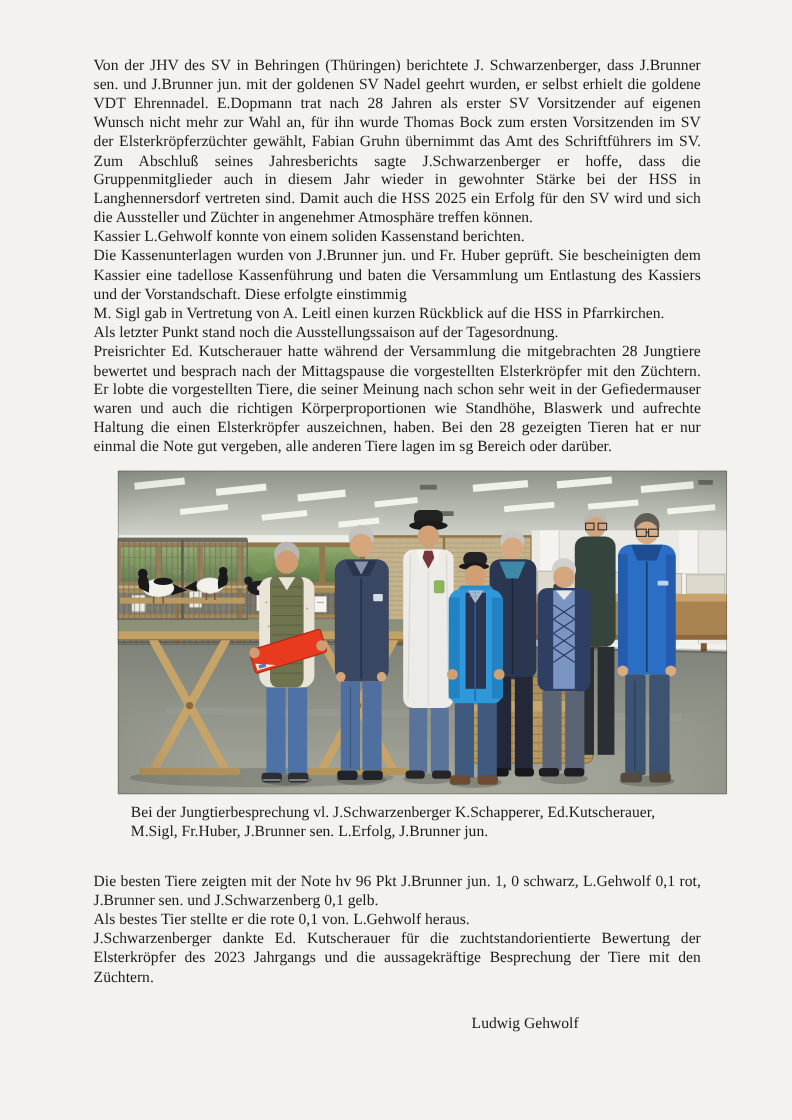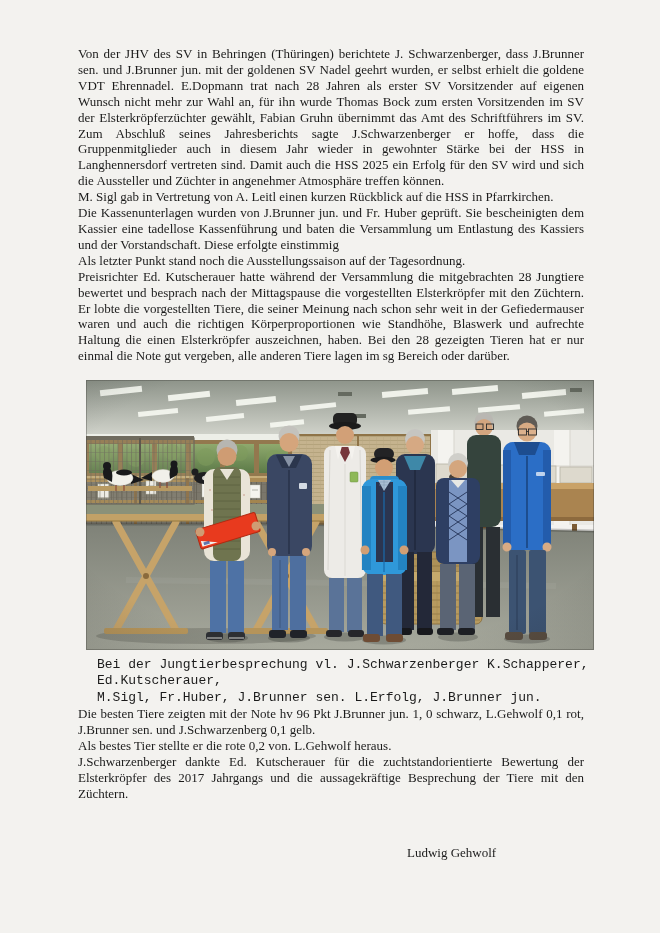--- a/index.html
+++ b/index.html
@@ -14,43 +14,44 @@
     color:#1b1b1b;
     background:#f3f2ef;
   }
   .textblock{
     position:absolute;left:78px;width:506px;
     font-size:13px;line-height:15.9px;
     text-align:justify;
   }
   .textblock p{margin:0;padding:0;}
   #upper-block{top:46px;}
-  #lower-block{top:706px;}
+  #lower-block{top:726px;}
   .photo-fig{
-    position:absolute;left:82px;top:376px;width:547px;margin:4px;padding:0;font-family:Liberation Mono, monospace;
+    position:absolute;left:82px;top:376px;width:547px;margin:16px;padding:0;
   }
   .photo-fig svg{display:block;}
   .caption{
     margin-top:7px;padding-left:11px;
     font-size:13px;line-height:16.4px;text-align:left;
   }
   .signature{
-    position:absolute;left:407px;top:845px;
+    position:absolute;left:393px;top:845px;
     font-size:13px;line-height:16px;
   }
 </style>
 </head>
 <body>
 
 <div class="page">
 
   <div class="textblock" id="upper-block">
     <p>Von der JHV des SV in Behringen (Thüringen) berichtete J. Schwarzenberger, dass J.Brunner sen. und J.Brunner jun. mit der goldenen SV Nadel geehrt wurden, er selbst erhielt die goldene VDT Ehrennadel. E.Dopmann trat nach 28 Jahren als erster SV Vorsitzender auf eigenen Wunsch nicht mehr zur Wahl an, für ihn wurde Thomas Bock zum ersten Vorsitzenden im SV der Elsterkröpferzüchter gewählt, Fabian Gruhn übernimmt das Amt des Schriftführers im SV. Zum Abschluß seines Jahresberichts sagte J.Schwarzenberger er hoffe, dass die Gruppenmitglieder auch in diesem Jahr wieder in gewohnter Stärke bei der HSS in Langhennersdorf vertreten sind. Damit auch die HSS 2025 ein Erfolg für den SV wird und sich die Aussteller und Züchter in angenehmer Atmosphäre treffen können.</p>
+    <p>Kassier L.Gehwolf konnte von einem soliden Kassenstand berichten.</p>
+    <p>Die Kassenunterlagen wurden von J.Brunner jun. und Fr. Huber geprüft. Sie bescheinigten dem Kassier eine tadellose Kassenführung und baten die Versammlung um Entlastung des Kassiers und der Vorstandschaft. Diese erfolgte einstimmig</p>
     <p>M. Sigl gab in Vertretung von A. Leitl einen kurzen Rückblick auf die HSS in Pfarrkirchen.</p>
-    <p>Die Kassenunterlagen wurden von J.Brunner jun. und Fr. Huber geprüft. Sie bescheinigten dem Kassier eine tadellose Kassenführung und baten die Versammlung um Entlastung des Kassiers und der Vorstandschaft. Diese erfolgte einstimmig</p>
     <p>Als letzter Punkt stand noch die Ausstellungssaison auf der Tagesordnung.</p>
     <p>Preisrichter Ed. Kutscherauer hatte während der Versammlung die mitgebrachten 28 Jungtiere bewertet und besprach nach der Mittagspause die vorgestellten Elsterkröpfer mit den Züchtern. Er lobte die vorgestellten Tiere, die seiner Meinung nach schon sehr weit in der Gefiedermauser waren und auch die richtigen Körperproportionen wie Standhöhe, Blaswerk und aufrechte Haltung die einen Elsterkröpfer auszeichnen, haben. Bei den 28 gezeigten Tieren hat er nur einmal die Note gut vergeben, alle anderen Tiere lagen im sg Bereich oder darüber.</p>
   </div>
 
   <figure class="photo-fig">
     <svg width="508" height="270" viewBox="0 0 508 270" xmlns="http://www.w3.org/2000/svg" role="img">
       <defs>
         <linearGradient id="ceilG" x1="0" y1="0" x2="0" y2="1">
           <stop offset="0" stop-color="#8e948a"></stop>
             <stop offset="1" stop-color="#d6d8d0"></stop>
@@ -438,19 +439,19 @@
     </svg>
 
     <figcaption class="caption">
       <div>Bei der Jungtierbesprechung vl. J.Schwarzenberger K.Schapperer, Ed.Kutscherauer,</div>
       <div>M.Sigl, Fr.Huber, J.Brunner sen. L.Erfolg, J.Brunner jun.</div>
     </figcaption>
   </figure>
 
   <div class="textblock" id="lower-block">
     <p>Die besten Tiere zeigten mit der Note hv 96 Pkt J.Brunner jun. 1, 0 schwarz, L.Gehwolf 0,1 rot, J.Brunner sen. und J.Schwarzenberg 0,1 gelb.</p>
-    <p>Als bestes Tier stellte er die rote 0,2 von. L.Gehwolf heraus.</p>
-    <p>J.Schwarzenberger dankte Ed. Kutscherauer für die zuchtstandorientierte Bewertung der Elsterkröpfer des 2017 Jahrgangs und die aussagekräftige Besprechung der Tiere mit den Züchtern.</p>
+    <p>Als bestes Tier stellte er die rote 0,1 von. L.Gehwolf heraus.</p>
+    <p>J.Schwarzenberger dankte Ed. Kutscherauer für die zuchtstandorientierte Bewertung der Elsterkröpfer des 2023 Jahrgangs und die aussagekräftige Besprechung der Tiere mit den Züchtern.</p>
   </div>
 
   <div class="signature">Ludwig Gehwolf</div>
 
 </div>
 
 </body></html>

